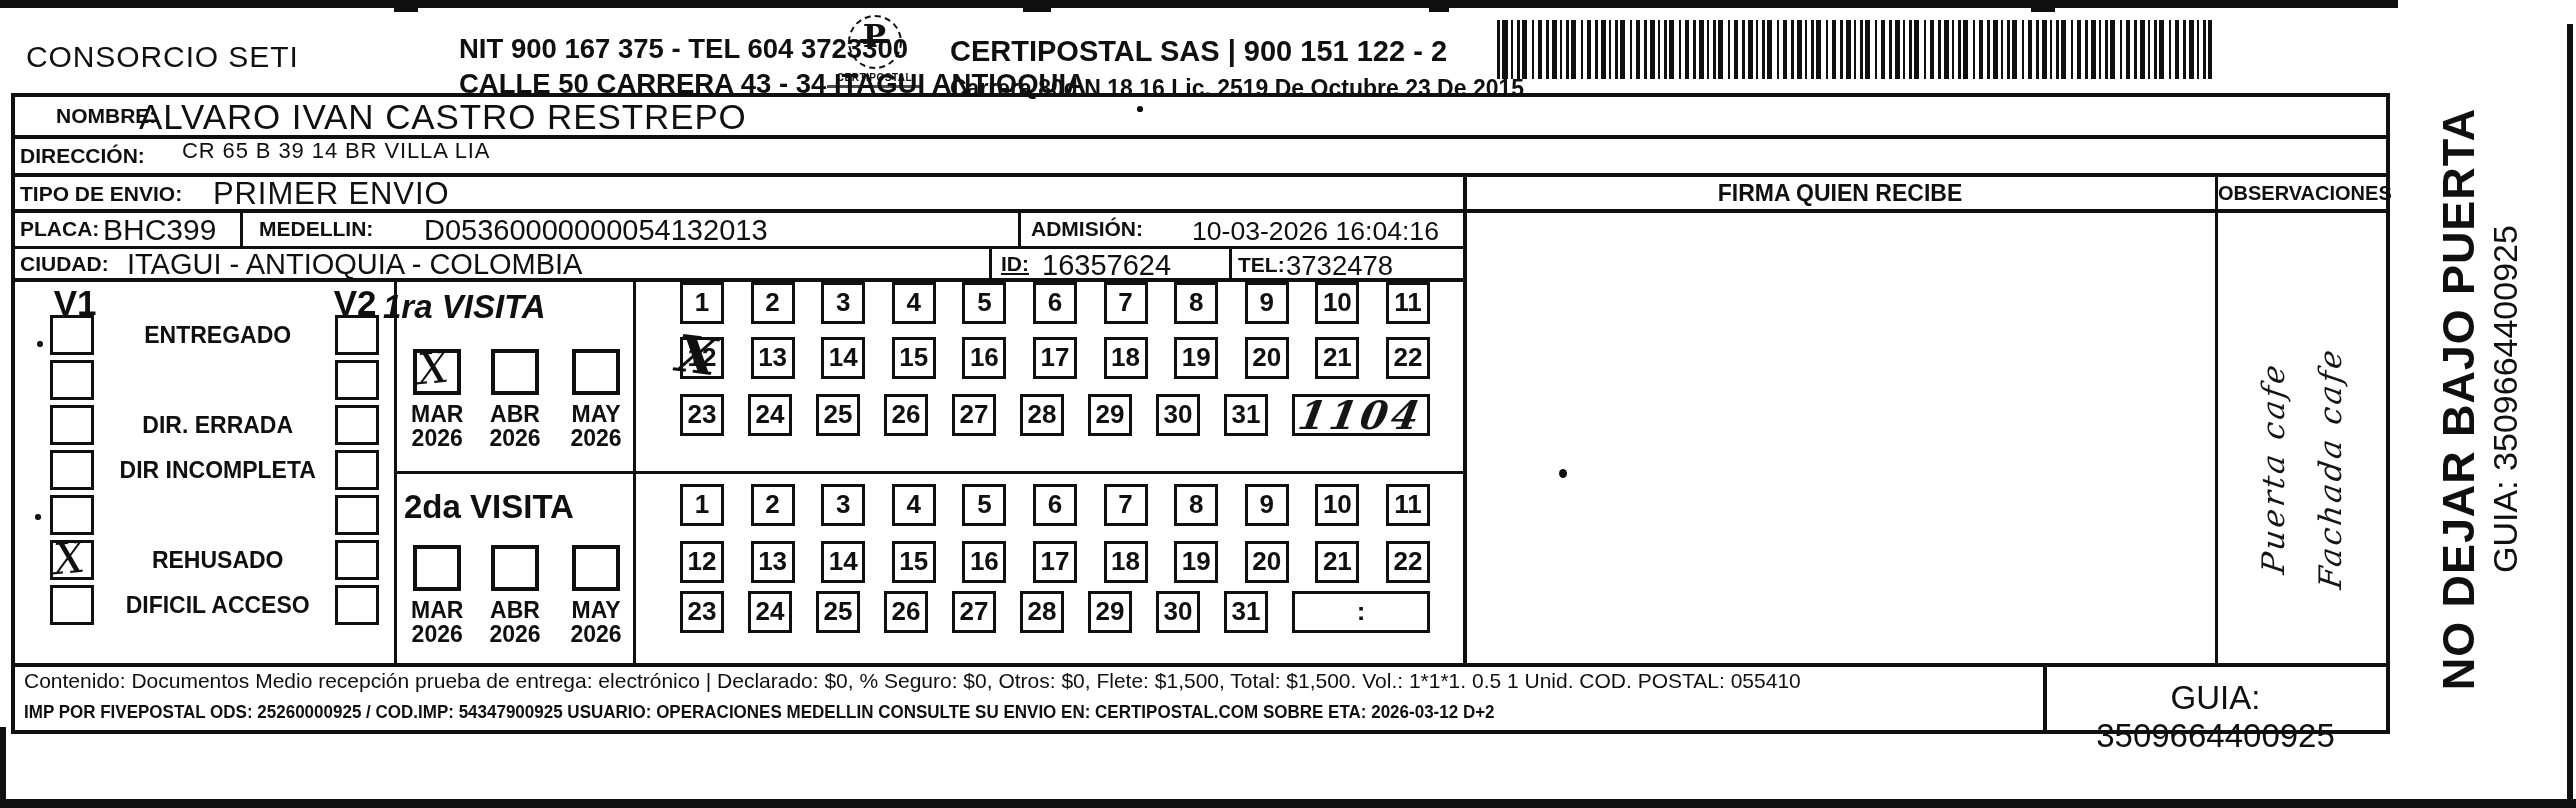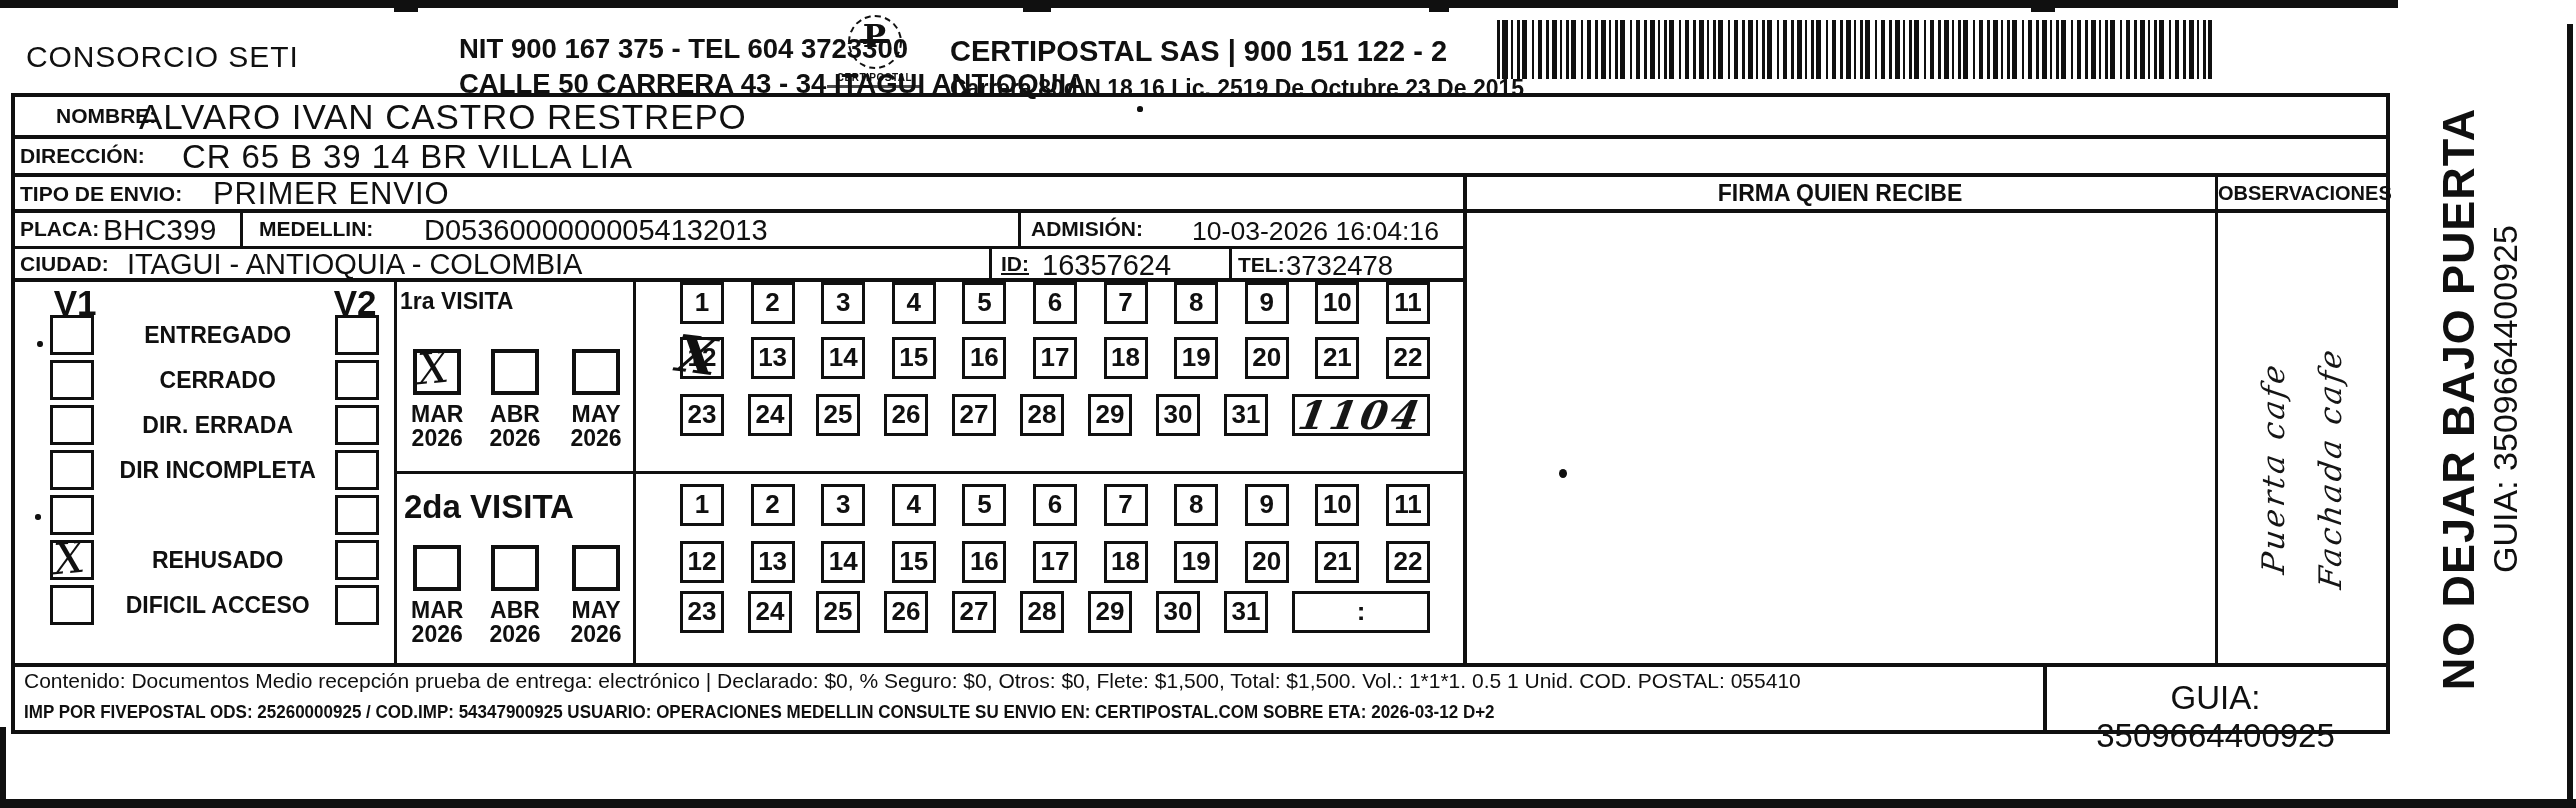--- a/index.html
+++ b/index.html
@@ -90,21 +90,21 @@
 <div class="ln" style="left:394px;top:278px;width:2.8px;height:385px;"></div>
 <div class="ln" style="left:633px;top:278px;width:2.8px;height:385px;"></div>
 <div class="ln" style="left:1463px;top:173px;width:3.7px;height:490px;"></div>
 <div class="ln" style="left:2215px;top:173px;width:2.8px;height:490px;"></div>
 <div class="ln" style="left:2043px;top:663px;width:3.7px;height:67px;"></div>
 
 <span class="abs lbl" style="left:20px;top:104px;font-size:21px;margin-left:36px;">NOMBRE:</span>
 <span class="abs" style="left:139px;top:97px;font-size:35px;letter-spacing:0.9px;">ALVARO IVAN CASTRO RESTREPO</span>
 
 <span class="abs lbl" style="left:20px;top:144px;font-size:21px;">DIRECCIÓN:</span>
-<span class="abs" style="left:182px;top:138px;font-size:33px;letter-spacing:0.9px;">CR 65 B 39 14 BR VILLA LIA</span>
+<span class="abs" style="left:182px;top:138px;font-size:22px;letter-spacing:0.9px;">CR 65 B 39 14 BR VILLA LIA</span>
 
 <span class="abs lbl" style="left:20px;top:182px;font-size:21px;">TIPO DE ENVIO:</span>
 <span class="abs" style="left:213px;top:176px;font-size:31px;letter-spacing:0.9px;">PRIMER ENVIO</span>
 
 <div class="abs lbl" style="left:1466px;top:180px;width:748px;text-align:center;font-size:23px;">FIRMA QUIEN RECIBE</div>
 <div class="abs lbl" style="left:2218px;top:182px;width:168px;text-align:center;font-size:20px;">OBSERVACIONES</div>
 
 <span class="abs lbl" style="left:20px;top:217px;font-size:21px;">PLACA:</span>
 <span class="abs" style="left:103px;top:213px;font-size:30px;">BHC399</span>
 <span class="abs lbl" style="left:259px;top:217px;font-size:21px;">MEDELLIN:</span>
@@ -123,21 +123,20 @@
   <span class="abs lbl" style="left:39px;top:0.9px;font-size:35px;">V1</span>
   <span class="abs lbl" style="left:319px;top:0.9px;font-size:35px;">V2</span>
 
 <div class="status-row" style="top: 33px;">
       <div class="cbx" style="position: absolute; left: 35px; top: 0px;"></div>
       <div class="status-label">ENTREGADO</div>
       <div class="cbx" style="position: absolute; left: 320px; top: 0px;"></div>
     </div>
     <div class="status-row" style="top: 78px;">
       <div class="cbx" style="position: absolute; left: 35px; top: 0px;"></div>
-      <div class="status-label">CERRADO</div>
       <div class="cbx" style="position: absolute; left: 320px; top: 0px;"></div>
     </div>
     <div class="status-row" style="top: 123px;">
       <div class="cbx" style="position: absolute; left: 35px; top: 0px;"></div>
       <div class="status-label">DIR. ERRADA</div>
       <div class="cbx" style="position: absolute; left: 320px; top: 0px;"></div>
     </div>
     <div class="status-row" style="top: 168px;">
       <div class="cbx" style="position: absolute; left: 35px; top: 0px;"></div>
       <div class="status-label">DIR INCOMPLETA</div>
@@ -154,21 +153,21 @@
       <div class="status-label">REHUSADO</div>
       <div class="cbx" style="position: absolute; left: 320px; top: 0px;"></div>
     </div>
     <div class="status-row" style="top: 303px;">
       <div class="cbx" style="position: absolute; left: 35px; top: 0px;"></div>
       <div class="status-label">DIFICIL ACCESO</div>
       <div class="cbx" style="position: absolute; left: 320px; top: 0px;"></div>
     </div>
   </div>
 
-<span class="abs lbl" style="left:400px;top:288px;font-size:23px;">1ra VISITA</span>
+<span class="abs lbl" style="left:383px;top:288px;font-size:33px;font-style:italic;">1ra VISITA</span>
 <div class="abs" id="visit1-months" style="left:394px;top:278px;width:240px;height:193px;">
     <div class="mgroup" style="left: 9.2px;">
       <div class="mbx">
         <span class="handx">X</span>
       </div>
       <div class="mname">MAR</div>
       <div class="myear">2026</div>
     </div>
     <div class="mgroup" style="left: 87px;">
       <div class="mbx"></div>

